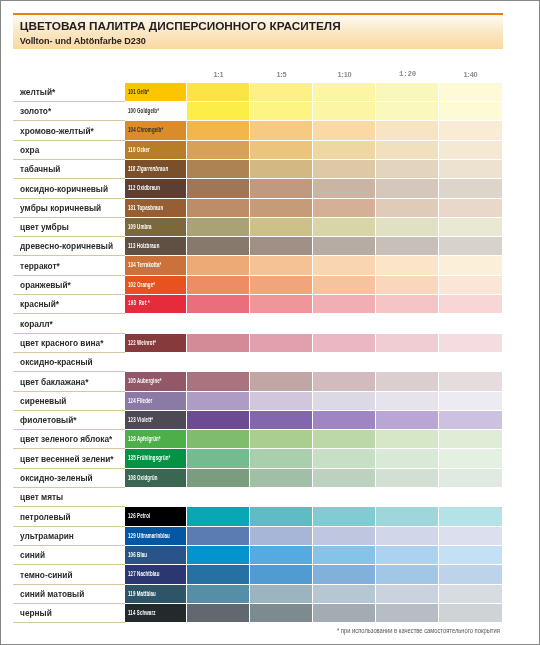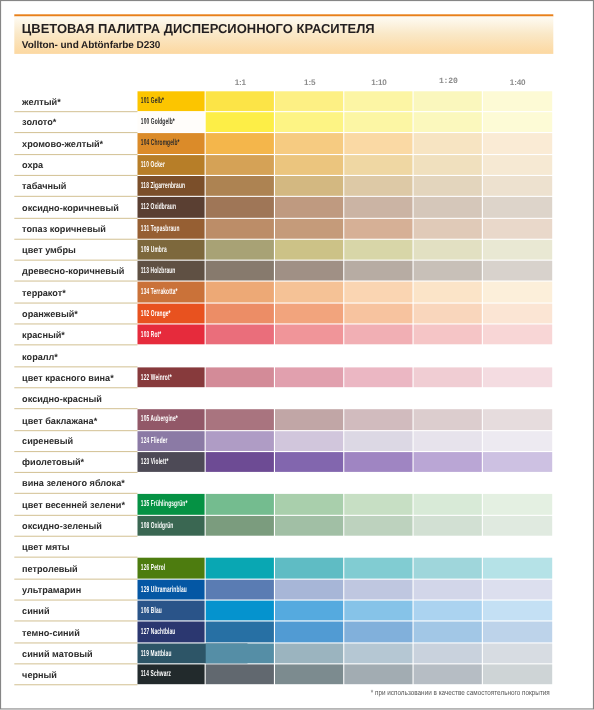--- a/index.html
+++ b/index.html
@@ -110,21 +110,21 @@
           <div class="sw sw2" style="background: rgb(235, 197, 126);"></div>
           <div class="sw sw3" style="background: rgb(239, 215, 163);"></div>
           <div class="sw sw4" style="background: rgb(240, 224, 190);"></div>
           <div class="sw sw5" style="background: rgb(246, 233, 211);"></div>
         </div>
       </div>
       <div class="row">
         <div class="rowline"></div>
         <div class="lbl">табачный</div>
         <div class="swatches">
-          <div class="sw sw0" style="background: rgb(123, 79, 42);">
+          <div class="sw sw0" style="background: rgb(123, 79, 42); font-style: italic;">
             <div class="code" style="color: rgb(255, 255, 255);">118 Zigarrenbraun</div>
           </div>
           <div class="sw sw1" style="background: rgb(173, 131, 82);"></div>
           <div class="sw sw2" style="background: rgb(211, 184, 129);"></div>
           <div class="sw sw3" style="background: rgb(221, 201, 166);"></div>
           <div class="sw sw4" style="background: rgb(227, 213, 189);"></div>
           <div class="sw sw5" style="background: rgb(237, 225, 207);"></div>
         </div>
       </div>
       <div class="row">
@@ -136,21 +136,21 @@
           </div>
           <div class="sw sw1" style="background: rgb(159, 118, 87);"></div>
           <div class="sw sw2" style="background: rgb(191, 154, 128);"></div>
           <div class="sw sw3" style="background: rgb(203, 180, 164);"></div>
           <div class="sw sw4" style="background: rgb(213, 199, 186);"></div>
           <div class="sw sw5" style="background: rgb(221, 212, 202);"></div>
         </div>
       </div>
       <div class="row">
         <div class="rowline"></div>
-        <div class="lbl">топаз коричневый</div>
+        <div class="lbl">умбры коричневый</div>
         <div class="swatches">
           <div class="sw sw0" style="background: rgb(150, 95, 51);">
             <div class="code" style="color: rgb(255, 255, 255);">131 Topasbraun</div>
           </div>
           <div class="sw sw1" style="background: rgb(188, 141, 104);"></div>
           <div class="sw sw2" style="background: rgb(197, 155, 122);"></div>
           <div class="sw sw3" style="background: rgb(214, 176, 150);"></div>
           <div class="sw sw4" style="background: rgb(224, 202, 184);"></div>
           <div class="sw sw5" style="background: rgb(233, 216, 202);"></div>
         </div>
@@ -208,21 +208,21 @@
           <div class="sw sw2" style="background: rgb(242, 164, 125);"></div>
           <div class="sw sw3" style="background: rgb(247, 195, 159);"></div>
           <div class="sw sw4" style="background: rgb(249, 214, 188);"></div>
           <div class="sw sw5" style="background: rgb(251, 229, 212);"></div>
         </div>
       </div>
       <div class="row">
         <div class="rowline"></div>
         <div class="lbl">красный*</div>
         <div class="swatches">
-          <div class="sw sw0" style="background: rgb(230, 43, 60);">
+          <div class="sw sw0" style="background: rgb(230, 43, 60); font-family: Liberation Mono, monospace;">
             <div class="code" style="color: rgb(255, 255, 255);">103 Rot*</div>
           </div>
           <div class="sw sw1" style="background: rgb(234, 110, 123);"></div>
           <div class="sw sw2" style="background: rgb(240, 149, 153);"></div>
           <div class="sw sw3" style="background: rgb(241, 175, 180);"></div>
           <div class="sw sw4" style="background: rgb(245, 197, 198);"></div>
           <div class="sw sw5" style="background: rgb(248, 214, 214);"></div>
         </div>
       </div>
       <div class="row">
@@ -284,21 +284,31 @@
           </div>
           <div class="sw sw1" style="background: rgb(109, 75, 148);"></div>
           <div class="sw sw2" style="background: rgb(130, 102, 174);"></div>
           <div class="sw sw3" style="background: rgb(159, 133, 194);"></div>
           <div class="sw sw4" style="background: rgb(186, 166, 213);"></div>
           <div class="sw sw5" style="background: rgb(205, 193, 226);"></div>
         </div>
       </div>
       <div class="row">
         <div class="rowline"></div>
-        <div class="lbl">вина зеленого яблока*</div>
+        <div class="lbl">цвет зеленого яблока*</div>
+        <div class="swatches">
+          <div class="sw sw0" style="background: rgb(77, 175, 74);">
+            <div class="code" style="color: rgb(255, 255, 255);">128 Apfelgrün*</div>
+          </div>
+          <div class="sw sw1" style="background: rgb(127, 188, 110);"></div>
+          <div class="sw sw2" style="background: rgb(168, 207, 144);"></div>
+          <div class="sw sw3" style="background: rgb(189, 216, 168);"></div>
+          <div class="sw sw4" style="background: rgb(213, 231, 199);"></div>
+          <div class="sw sw5" style="background: rgb(223, 237, 215);"></div>
+        </div>
       </div>
       <div class="row">
         <div class="rowline"></div>
         <div class="lbl">цвет весенней зелени*</div>
         <div class="swatches">
           <div class="sw sw0" style="background: rgb(5, 146, 68);">
             <div class="code" style="color: rgb(255, 255, 255);">135 Frühlingsgrün*</div>
           </div>
           <div class="sw sw1" style="background: rgb(116, 188, 143);"></div>
           <div class="sw sw2" style="background: rgb(169, 207, 172);"></div>
@@ -322,21 +332,21 @@
         </div>
       </div>
       <div class="row">
         <div class="rowline"></div>
         <div class="lbl">цвет мяты</div>
       </div>
       <div class="row">
         <div class="rowline"></div>
         <div class="lbl">петролевый</div>
         <div class="swatches">
-          <div class="sw sw0" style="background: #4d7c0f;">
+          <div class="sw sw0" style="background: #000000;">
             <div class="code" style="color: rgb(255, 255, 255);">126 Petrol</div>
           </div>
           <div class="sw sw1" style="background: rgb(9, 167, 179);"></div>
           <div class="sw sw2" style="background: rgb(95, 188, 196);"></div>
           <div class="sw sw3" style="background: rgb(129, 204, 210);"></div>
           <div class="sw sw4" style="background: rgb(159, 214, 219);"></div>
           <div class="sw sw5" style="background: rgb(181, 226, 231);"></div>
         </div>
       </div>
       <div class="row">
@@ -378,21 +388,21 @@
           <div class="sw sw2" style="background: rgb(81, 155, 211);"></div>
           <div class="sw sw3" style="background: rgb(129, 176, 219);"></div>
           <div class="sw sw4" style="background: rgb(162, 199, 230);"></div>
           <div class="sw sw5" style="background: rgb(189, 211, 234);"></div>
         </div>
       </div>
       <div class="row">
         <div class="rowline"></div>
         <div class="lbl">синий матовый</div>
         <div class="swatches">
-          <div class="sw sw0" style="background: rgb(45, 85, 103); padding-left: 39px;">
+          <div class="sw sw0" style="background: rgb(45, 85, 103);">
             <div class="code" style="color: rgb(255, 255, 255);">119 Mattblau</div>
           </div>
           <div class="sw sw1" style="background: rgb(85, 142, 166);"></div>
           <div class="sw sw2" style="background: rgb(155, 180, 191);"></div>
           <div class="sw sw3" style="background: rgb(181, 199, 211);"></div>
           <div class="sw sw4" style="background: rgb(201, 210, 221);"></div>
           <div class="sw sw5" style="background: rgb(215, 220, 226);"></div>
         </div>
       </div>
       <div class="row">

